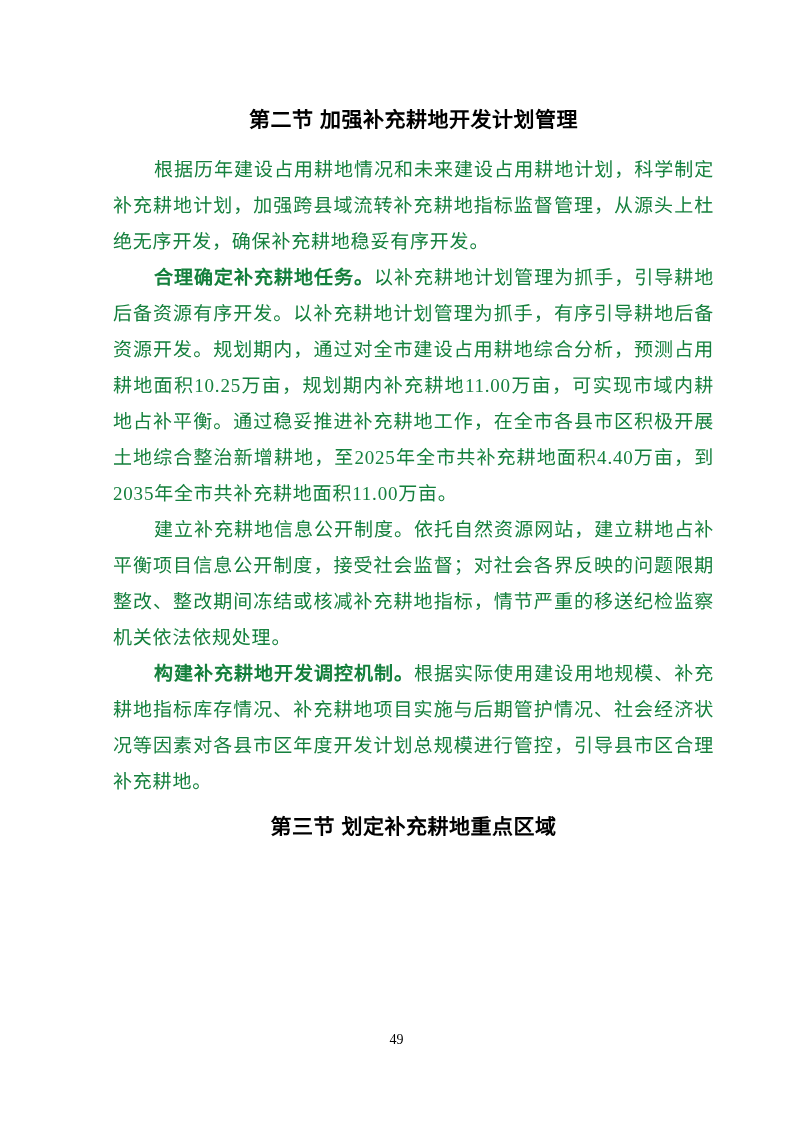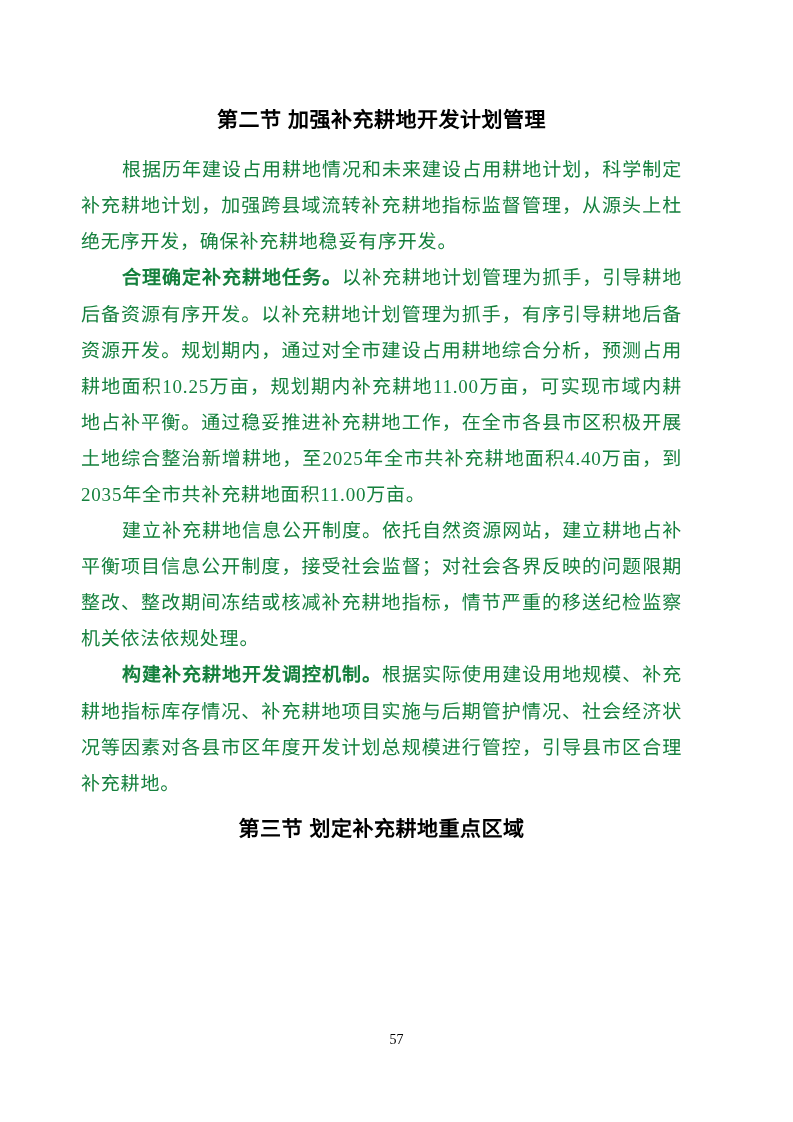--- a/index.html
+++ b/index.html
@@ -10,21 +10,21 @@
   .page {
     position: relative;
     width: 793px;
     height: 1122px;
     background: #ffffff;
     overflow: hidden;
     color: #000000;
   }
   .content {
     position: absolute;
-    left: 81px;
+    left: 113px;
     top: 103px;
     width: 601px;
   }
   .section-heading {
     margin: 0 0 15px 0;
     font-family: "Liberation Sans", "DejaVu Sans", sans-serif;
     font-weight: bold;
     font-size: 21px;
     line-height: 34px;
     letter-spacing: 0.5px;
@@ -41,21 +41,21 @@
     font-size: 19px;
     line-height: 36px;
     letter-spacing: 0.8px;
     text-align: justify;
     text-justify: inter-character;
     text-indent: 41px;
     color: #15803d;
     word-break: break-all;
   }
   .para .lead {
-    font-family: Liberation Mono, monospace;
+    font-family: Liberation Sans, sans-serif;
     font-weight: bold;
   }
   .page-number {
     position: absolute;
     top: 1032px;
     left: 0;
     width: 100%;
     text-align: center;
     font-family: "Liberation Serif", "DejaVu Serif", serif;
     font-size: 14px;
@@ -77,14 +77,14 @@
 
     <p class="para"><span>建立补充耕地信息公开制度。依托自然资源网站，建立耕地占补平衡项目信息公开制度，接受社会监督；对社会各界反映的问题限期整改、整改期间冻结或核减补充耕地指标，情节严重的移送纪检监察机关依法依规处理。</span></p>
 
     <p class="para"><span class="lead">构建补充耕地开发调控机制。</span><span>根据实际使用建设用地规模、补充耕地指标库存情况、补充耕地项目实施与后期管护情况、社会经济状况等因素对各县市区年度开发计划总规模进行管控，引导县市区合理补充耕地。</span></p>
 
     <h1 class="section-heading second">第三节 划定补充耕地重点区域</h1>
 
 
   </div>
 
-  <div class="page-number">57</div>
+  <div class="page-number">49</div>
 </div>
 
 </body></html>

